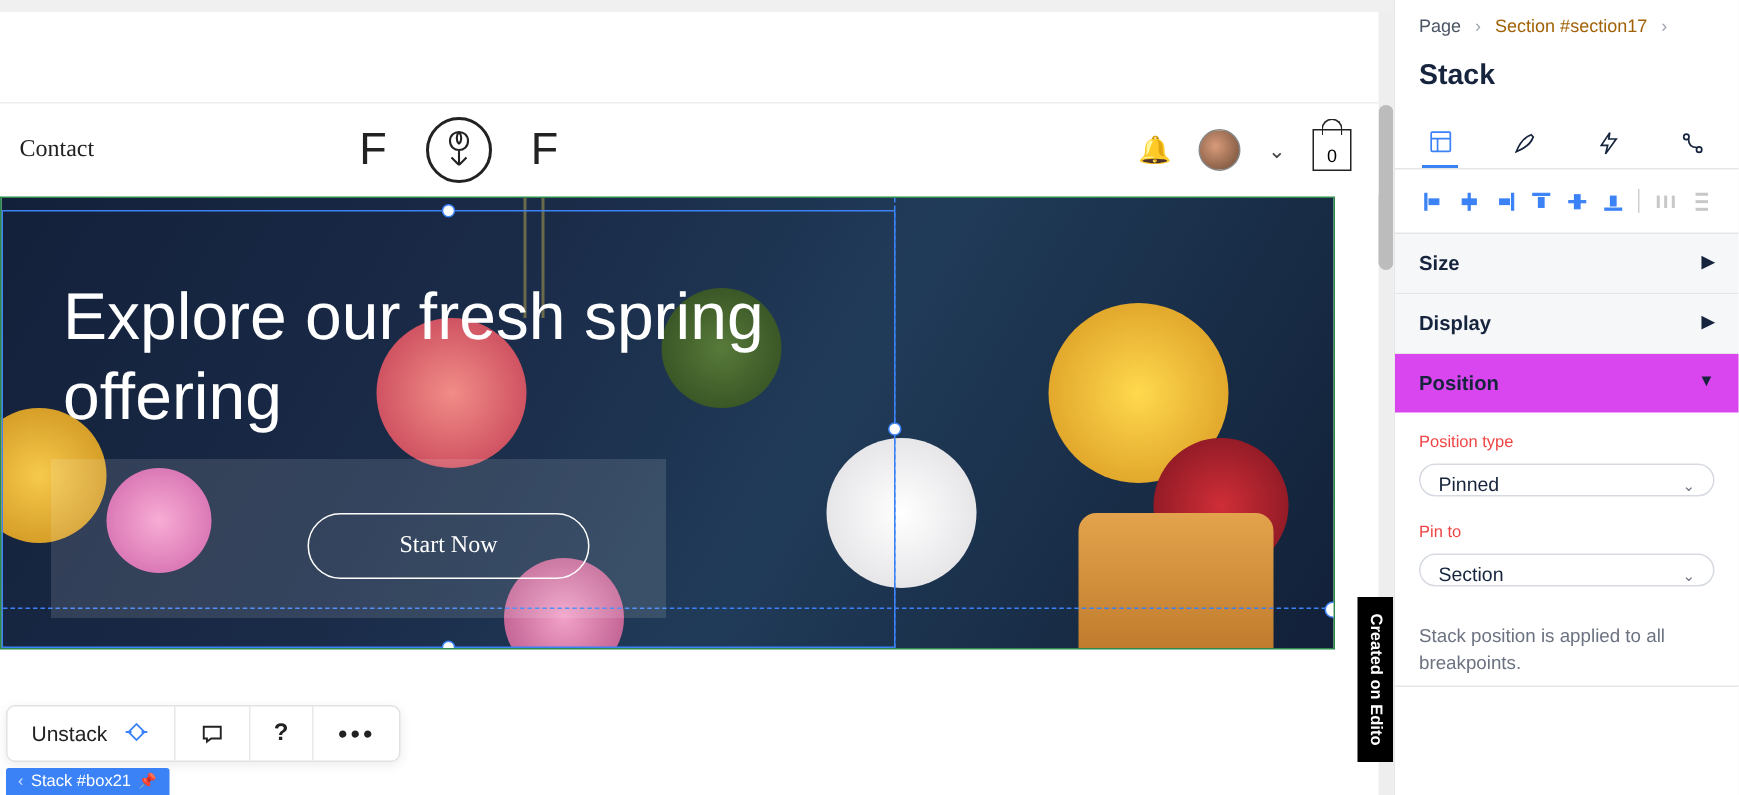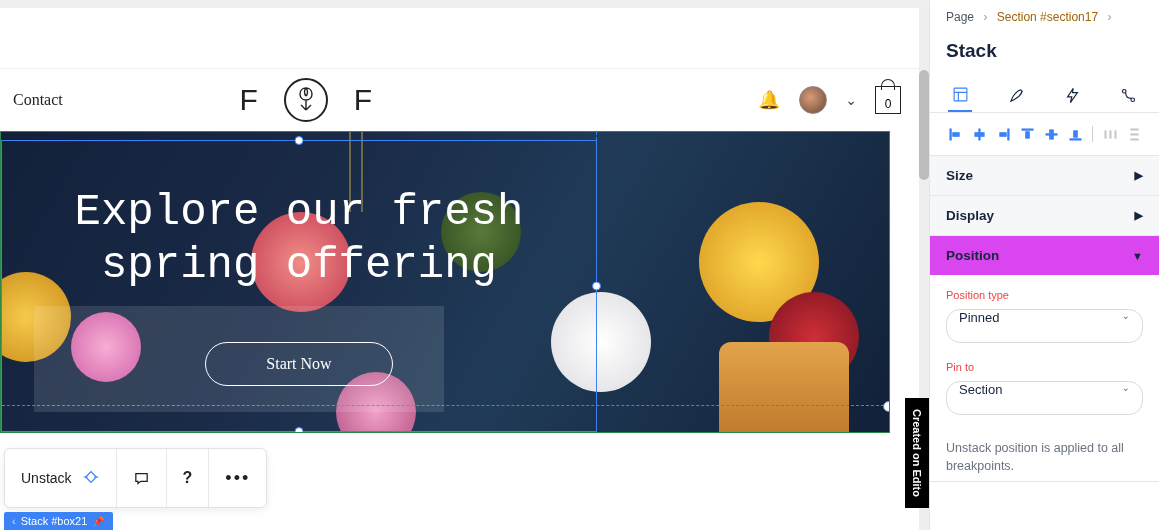--- a/index.html
+++ b/index.html
@@ -38,33 +38,33 @@
   .vase{position:absolute;right:40px;bottom:-30px;width:130px;height:120px;background:linear-gradient(180deg,#e3a34c,#b56f22);border-radius:12px 12px 6px 6px}
   .stick{position:absolute;width:2px;background:#6a6a4a}
   .s1{left:348px;top:-10px;height:90px}
   .s2{left:360px;top:-20px;height:100px}
 
   .hero-stack{position:absolute;top:8px;left:0;width:596px;height:292px;border:1px solid #3b82f6;display:flex;flex-direction:column;align-items:center;justify-content:center;padding:30px 40px;gap:50px}
   .hero-stack .handle{position:absolute;width:9px;height:9px;background:#fff;border:1.5px solid #3b82f6;border-radius:50%}
   .ht{top:-5px;left:50%;transform:translateX(-50%);background:#3b82f6}
   .hb{bottom:-5px;left:50%;transform:translateX(-50%)}
   .hr{right:-5px;top:50%;transform:translateY(-50%)}
-  .hero-title{font-family:Liberation Mono, monospace;font-size:44px;color:#fff;text-align:center;line-height:1.2;font-weight:400}
+  .hero-title{font-family:Liberation Sans, sans-serif;font-size:44px;color:#fff;text-align:left;line-height:1.2;font-weight:400}
   .cta{font-family:Georgia,serif;color:#fff;border:1.5px solid #fff;border-radius:999px;padding:12px 60px;font-size:16px;background:transparent}
 
   .guide-h{position:absolute;top:273px;left:1px;right:0;border-top:1px dashed #3b82f6}
   .guide-h:after{content:"";position:absolute;right:-5px;top:-5px;width:9px;height:9px;background:#fff;border:1.5px solid #3b82f6;border-radius:50%}
   .guide-v{position:absolute;top:0;bottom:0;left:595px;border-left:1px dashed #3b82f6}
 
   .overlay-band{position:absolute;left:32px;top:165px;width:410px;height:106px;background:rgba(255,255,255,0.12)}
 
   .side-tag{position:absolute;right:0;bottom:22px;width:24px;height:110px;background:#000;color:#fff;font-size:11px;writing-mode:vertical-rl;display:flex;align-items:center;justify-content:center;font-weight:600}
 
   
-  .bottom-bar{position:absolute;left:4px;bottom:22px;height:60px;background:#fff;border:1px solid #e2e2e2;border-radius:6px;display:flex;align-items:flex-end;box-shadow:0 2px 8px rgba(0,0,0,0.08)}
+  .bottom-bar{position:absolute;left:4px;bottom:22px;height:38px;background:#fff;border:1px solid #e2e2e2;border-radius:6px;display:flex;align-items:flex-end;box-shadow:0 2px 8px rgba(0,0,0,0.08)}
   .bb-item{height:100%;display:flex;align-items:center;justify-content:center;padding:0 16px;border-right:1px solid #e8e8e8;font-size:14px;color:#222;cursor:pointer}
   .bb-item:last-child{border-right:none}
   .bb-unstack{display:flex;align-items:center;gap:10px}
   .bb-diamond{color:#3b82f6}
   .bb-diamond svg{width:18px;height:18px;stroke:#3b82f6;fill:none;stroke-width:1.6}
   .crumb-chip{position:absolute;left:4px;bottom:0;height:18px;background:#3b82f6;color:#fff;font-size:11px;display:flex;align-items:center;gap:5px;padding:0 8px;border-radius:2px 2px 0 0}
   .crumb-chip .pin{font-size:10px}
   .crumb-chip .lt{color:#cfe1ff}
 
   
@@ -78,26 +78,26 @@
   .ptab.active{border-bottom:2px solid #3b82f6;color:#3b82f6}
   .ptab svg{width:17px;height:17px;stroke:currentColor;fill:none;stroke-width:1.6}
 
   .align-row{display:flex;gap:2px;padding:10px 14px;align-items:center;border-bottom:1px solid #e6e6e6}
   .abtn{width:22px;height:22px;display:flex;align-items:center;justify-content:center;color:#3b82f6;cursor:pointer}
   .abtn.dis{color:#c7c7c7}
   .abtn svg{width:15px;height:15px;stroke:currentColor;fill:currentColor;stroke-width:.8}
   .avsep{width:1px;height:16px;background:#d0d0d0;margin:0 4px}
 
   .acc{border-bottom:1px solid #e6e6e6}
-  .acc-head{display:flex;align-items:center;justify-content:space-between;padding:12px 16px;background:#f6f7f9;cursor:pointer;font-weight:600;font-size:13.5px}
+  .acc-head{display:flex;align-items:flex-start;justify-content:space-between;padding:12px 16px;background:#f6f7f9;cursor:pointer;font-weight:600;font-size:13.5px}
   .acc-head.open{background:#d946ef}
   .acc-arr{font-size:11px}
   .acc-body{padding:14px 16px 6px}
   .field-lbl{font-size:11px;color:#ef4444;margin-bottom:8px;display:block}
-  .sel{width:100%;height:34px;border:1px solid #d7dbe1;border-radius:14px;background:#fff;display:flex;align-items:flex-start;justify-content:space-between;padding:0 12px;font-size:13px;color:#16243d;cursor:pointer;margin-bottom:18px}
+  .sel{width:100%;height:22px;border:1px solid #d7dbe1;border-radius:14px;background:#fff;display:flex;align-items:flex-end;justify-content:space-between;padding:0 12px;font-size:13px;color:#16243d;cursor:pointer;margin-bottom:18px}
   .sel .car{font-size:10px;color:#6b7280}
   .note{font-size:12.5px;color:#6b7280;line-height:1.45;padding-top:6px}
 </style>
 </head>
 <body>
 
 <div class="canvas-wrap">
   <div class="canvas-topbar"></div>
   <div class="canvas-inner">
     <div class="scrolltrack">
@@ -292,16 +292,16 @@
       <label class="field-lbl">Position type</label>
       <div class="sel">
         <span>Pinned</span>
         <span class="car">⌄</span>
       </div>
       <label class="field-lbl">Pin to</label>
       <div class="sel">
         <span>Section</span>
         <span class="car">⌄</span>
       </div>
-      <div class="note">Unstack position is applied to all breakpoints.</div>
+      <div class="note">Stack position is applied to all breakpoints.</div>
     </div>
   </div>
 </div>
 
 </body></html>

